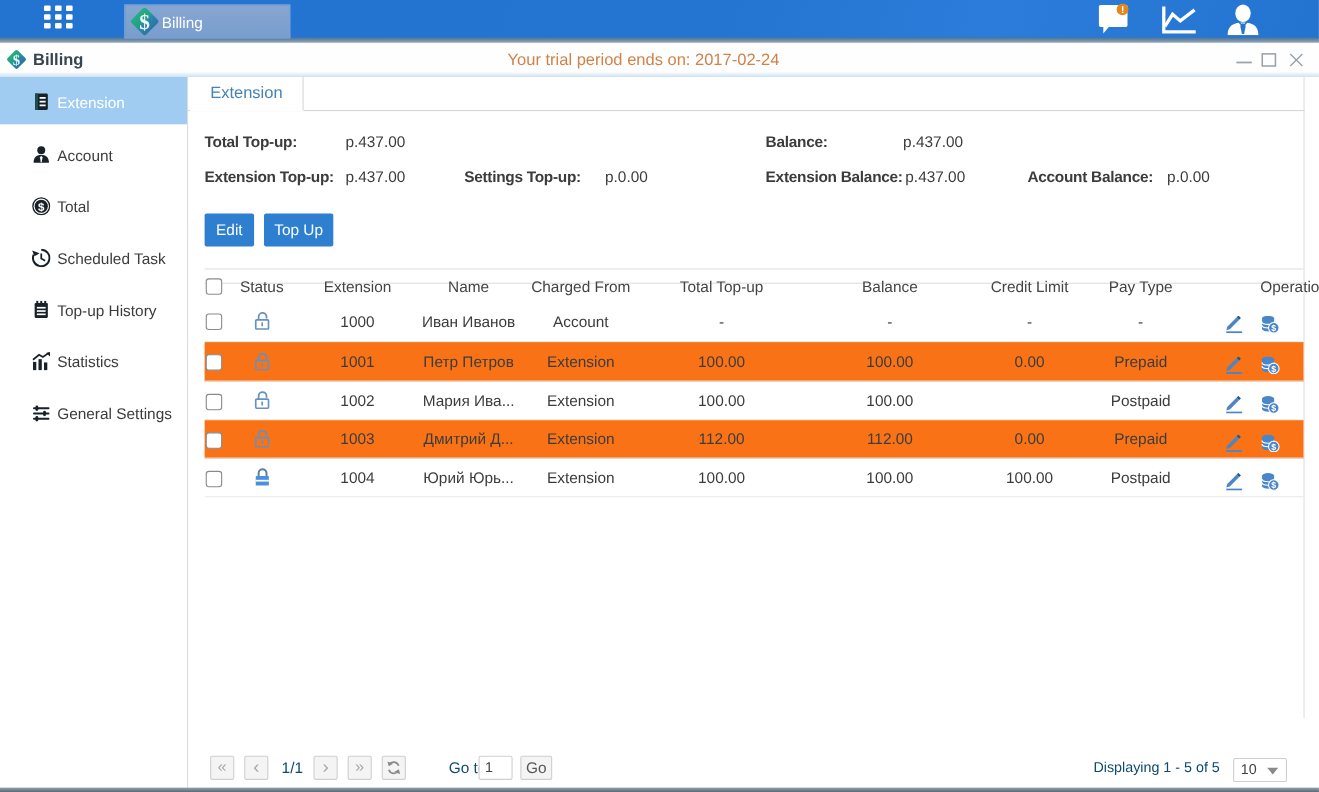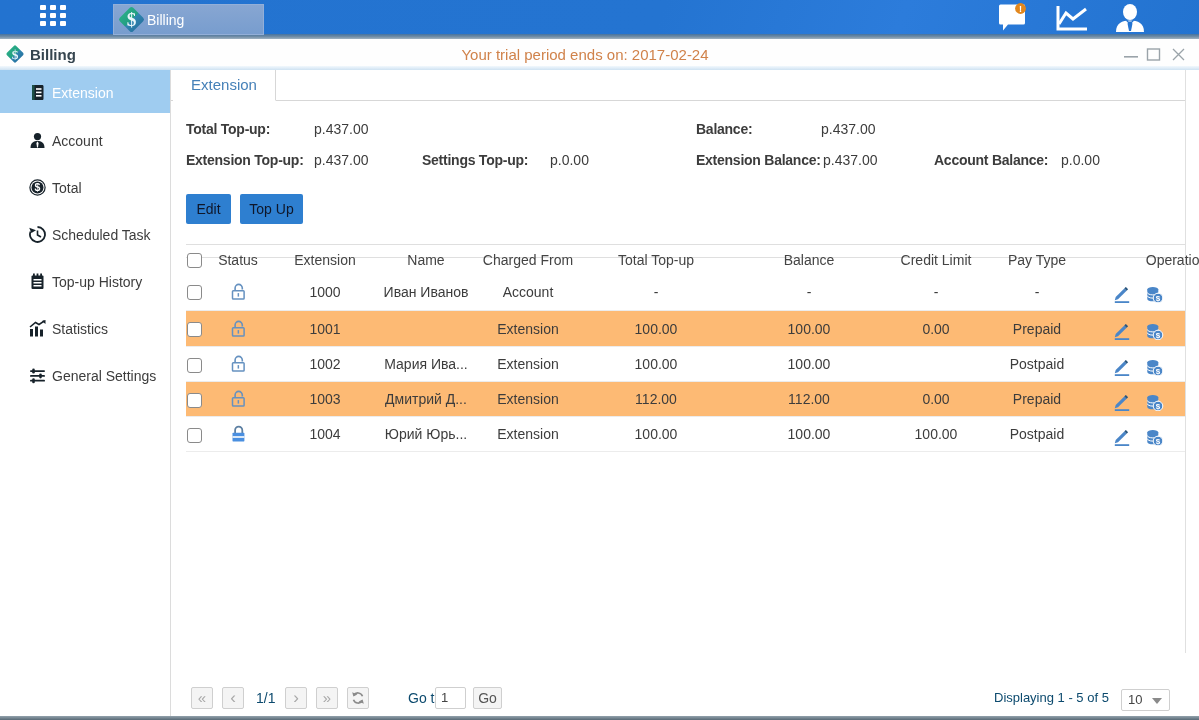--- a/index.html
+++ b/index.html
@@ -26,31 +26,31 @@
 .sideitem .ic { position:absolute; left:29px; top:14px; width:17px; height:17px; }
 .sideitem.sel { background:#9fccf0; color:#fff; }
 
 .content { position:absolute; left:170px; top:70px; width:1029px; height:646px; background:#fff; border-left:1px solid #dcdcdc; }
 .rightline { position:absolute; left:1014px; top:0; width:1px; height:583px; background:#e0e0e0; }
 .tabbar { position:absolute; left:0; top:0; width:1029px; height:31px; border-bottom:1px solid #d7d7d7; }
 .tab { position:absolute; left:2px; top:0; width:103px; height:31px; background:#fff; border-right:1px solid #d7d7d7;
   color:#4681b8; font-size:15px; text-align:center; line-height:30px; border-bottom:1px solid #fff; }
 .lab { position:absolute; font-size:14px; font-weight:bold; color:#3c3c3c; letter-spacing:-0.25px; }
 .val { position:absolute; font-size:14px; color:#3c3c3c; }
-.btn { position:absolute; top:124px; height:30px; background:#2e7fd0; color:#0f172a; font-size:14px;
+.btn { position:absolute; top:124px; height:30px; background:#2e7fd0; color:#ffffff; font-size:14px;
   text-align:center; line-height:30px; border-radius:2px; }
 
 .tbl { position:absolute; left:15px; top:174px; width:999px; }
 .trow { position:absolute; left:0; width:999px; height:36px; }
 .trow .c { position:absolute; top:0; height:100%; line-height:inherit; font-size:14px; color:#3c3c3c; text-align:center; }
 .trow { line-height:36px; }
 .hdr { height:14px; line-height:30px; }
 .hdr { border-top:1px solid #dfdfdf; border-bottom:1px solid #dfdfdf; }
 .hdr .c { color:#444; }
-.alt { background:#fdba74; }
+.alt { background:#f97316; }
 .brd { border-bottom:1px solid #ececec; }
 .cb { position:absolute; left:1px; top:11px; width:15px; height:15px; border:1px solid #8a8a8a; border-radius:3px; background:#fff; }
 
 .pager { position:absolute; left:0; top:616px; width:1029px; height:30px; }
 .pbtn { position:absolute; top:1px; width:22px; height:22px; background:#f4f4f4; border:1px solid #cfcfcf;
   border-radius:2px; color:#a8a8a8; text-align:center; line-height:20px; font-size:13px; }
 .ptxt { position:absolute; top:4px; font-size:13px; color:#0c4a6e; }
 .bottombar { position:absolute; left:0; top:716px; width:1199px; height:4px;
   background:linear-gradient(to bottom,#93a2ac,#596a76); }
 </style>
@@ -258,20 +258,21 @@
       <span class="c" style="left:895px;width:115px"><svg width="50" height="16" viewBox="0 0 50 16" style="margin-top:13px">
             <use href="#opicons"></use>
           </svg></span>
     </div>
     <div class="trow alt brd" style="top:67px">
       <span class="cb"></span>
       <span class="c" style="left:12px;width:80px"><svg width="17" height="17" viewBox="0 0 17 17" style="margin-top:8.5px">
             <use href="#lockopen"></use>
           </svg></span>
       <span class="c" style="left:99px;width:80px">1001</span>
+      <span class="c" style="left:190px;width:100px">Петр Петров</span>
       <span class="c" style="left:292px;width:100px">Extension</span>
       <span class="c" style="left:405px;width:130px">100.00</span>
       <span class="c" style="left:558px;width:130px">100.00</span>
       <span class="c" style="left:690px;width:120px">0.00</span>
       <span class="c" style="left:791px;width:120px">Prepaid</span>
       <span class="c" style="left:895px;width:115px"><svg width="50" height="16" viewBox="0 0 50 16" style="margin-top:13px">
             <use href="#opicons"></use>
           </svg></span>
     </div>
     <div class="trow brd" style="top:102.5px;height:35px;line-height:35px">

